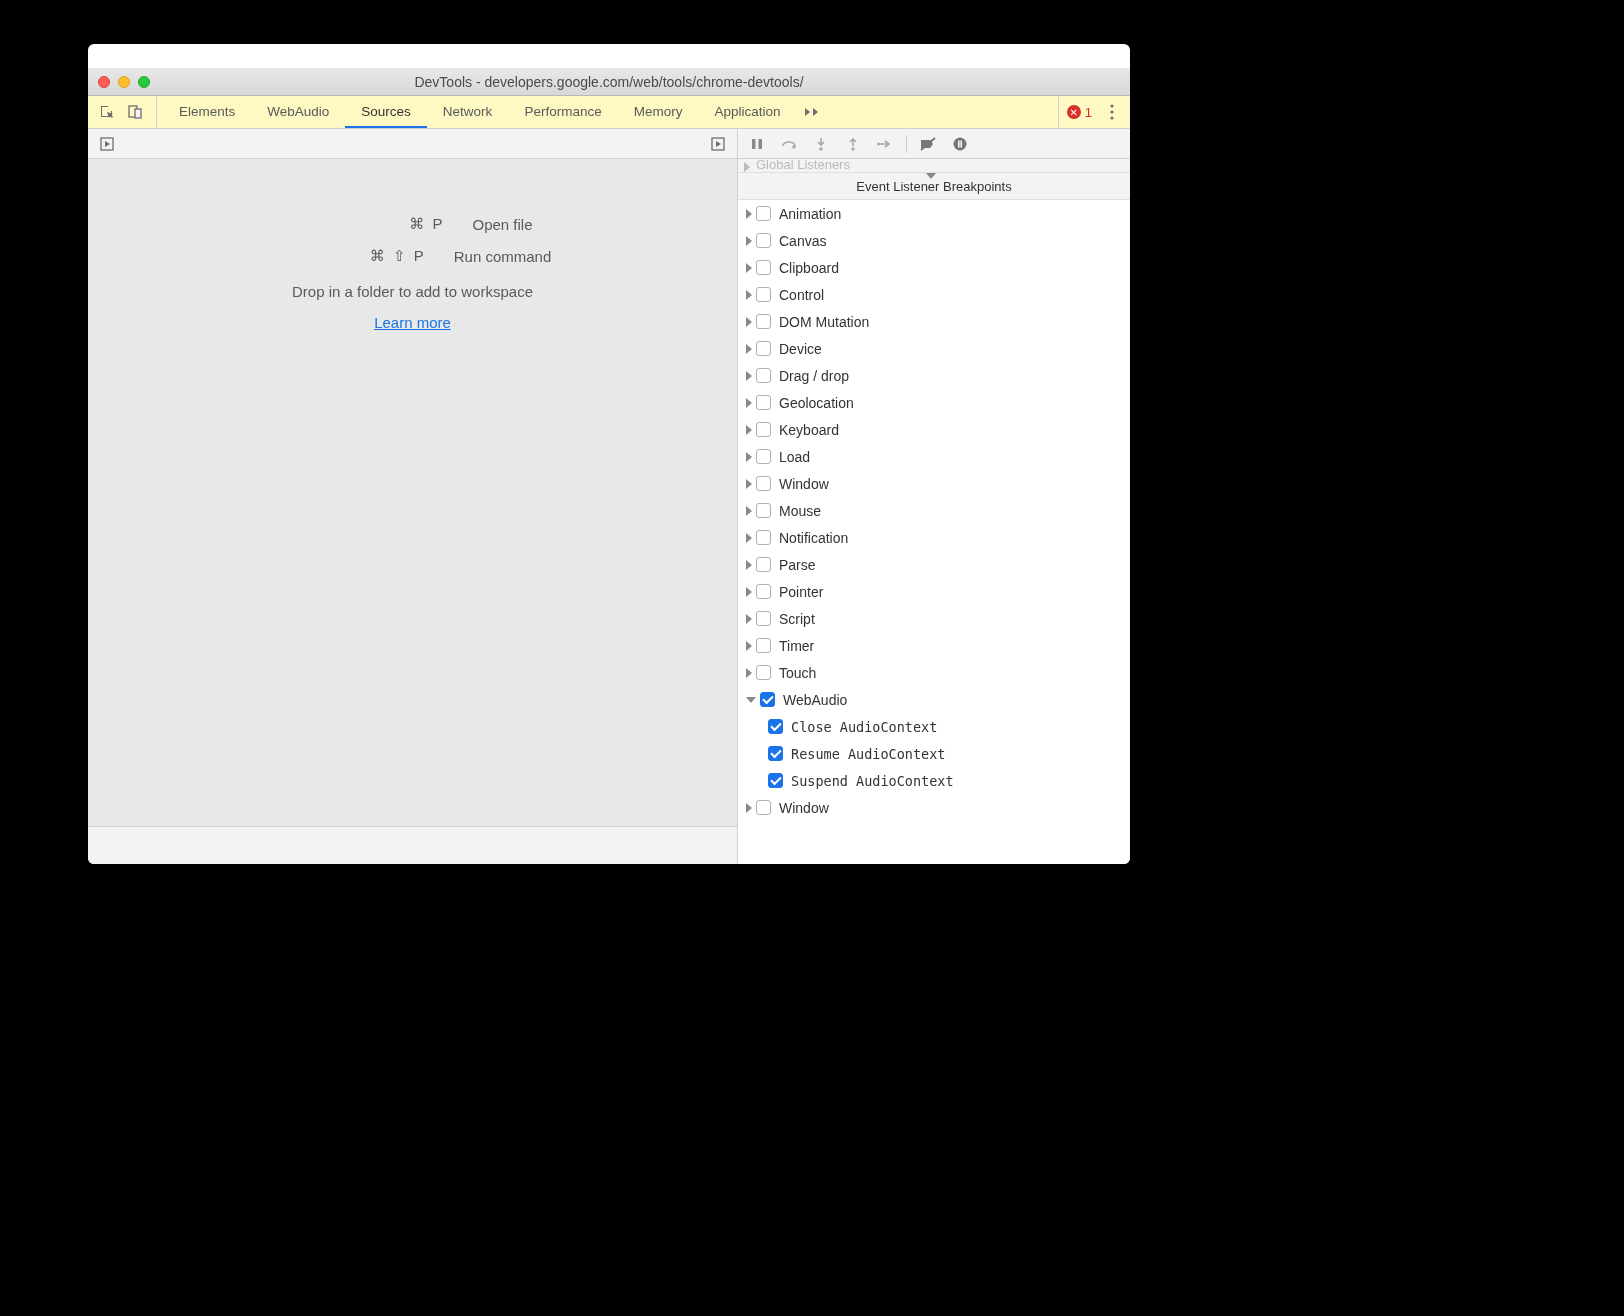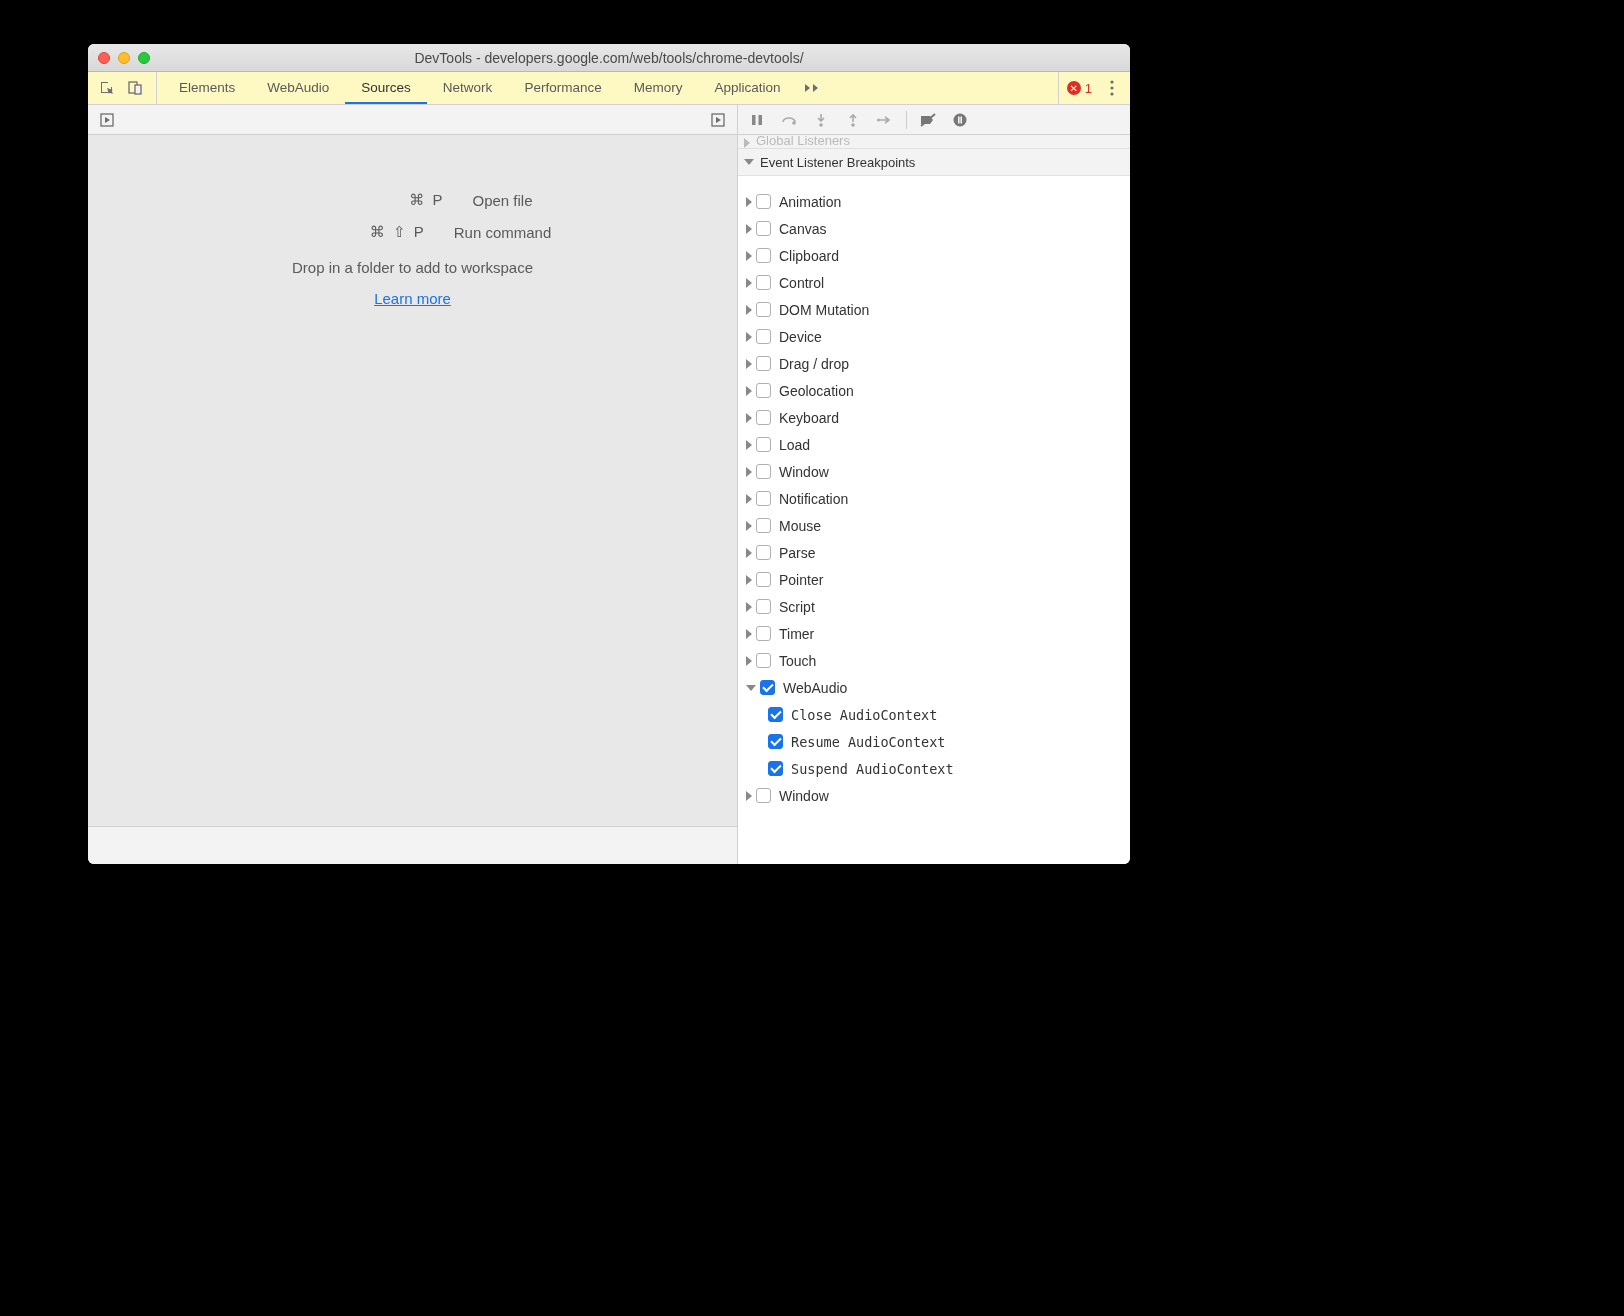--- a/index.html
+++ b/index.html
@@ -26,20 +26,21 @@
     flex-direction: column;
   }
   
   .titlebar {
     height: 28px;
     background: linear-gradient(#e8e8e8,#d8d8d8);
     border-bottom: 1px solid #b8b8b8;
     display: flex;
     align-items: center;
     position: relative;
+    margin-top: 24px;
   }
   .traffic-lights {
     display: flex;
     gap: 8px;
     padding-left: 10px;
   }
   .tl { width: 12px; height: 12px; border-radius: 50%; }
   .tl.red { background:#ff5f57; border:0.5px solid #e24238;}
   .tl.yellow { background:#ffbd2e; border:0.5px solid #e1a116;}
   .tl.green { background:#28c940; border:0.5px solid #1bad2c;}
@@ -210,38 +211,38 @@
   }
   .section-header {
     height: 26px;
     background: #f3f3f3;
     display: flex;
     align-items: center;
     padding: 0 6px;
     font-size: 13px;
     color: #333;
     cursor: pointer;
+    flex-direction: column;
   }
   .tri {
     width: 0; height: 0;
     border-style: solid;
     margin-right: 6px;
   }
   .tri.right {
     border-width: 5px 0 5px 6px;
     border-color: transparent transparent transparent #888;
   }
   .tri.down {
     border-width: 6px 5px 0 5px;
     border-color: #888 transparent transparent transparent;
   }
   .tree {
     overflow-y: auto;
     flex: 1;
-    margin-top: 12px;
   }
   .tree-row {
     display: flex;
     align-items: center;
     height: 27px;
     padding-left: 8px;
     cursor: pointer;
     font-size: 14px;
     color: #333;
   }
@@ -480,26 +481,26 @@
             <span>Load</span>
           </div>
           <div class="tree-row">
             <span class="tri right"></span>
             <span class="chk"></span>
             <span>Window</span>
           </div>
           <div class="tree-row">
             <span class="tri right"></span>
             <span class="chk"></span>
+            <span>Mouse</span>
+          </div>
+          <div class="tree-row">
+            <span class="tri right"></span>
+            <span class="chk"></span>
             <span>Notification</span>
-          </div>
-          <div class="tree-row">
-            <span class="tri right"></span>
-            <span class="chk"></span>
-            <span>Mouse</span>
           </div>
           <div class="tree-row">
             <span class="tri right"></span>
             <span class="chk"></span>
             <span>Parse</span>
           </div>
           <div class="tree-row">
             <span class="tri right"></span>
             <span class="chk"></span>
             <span>Pointer</span>

